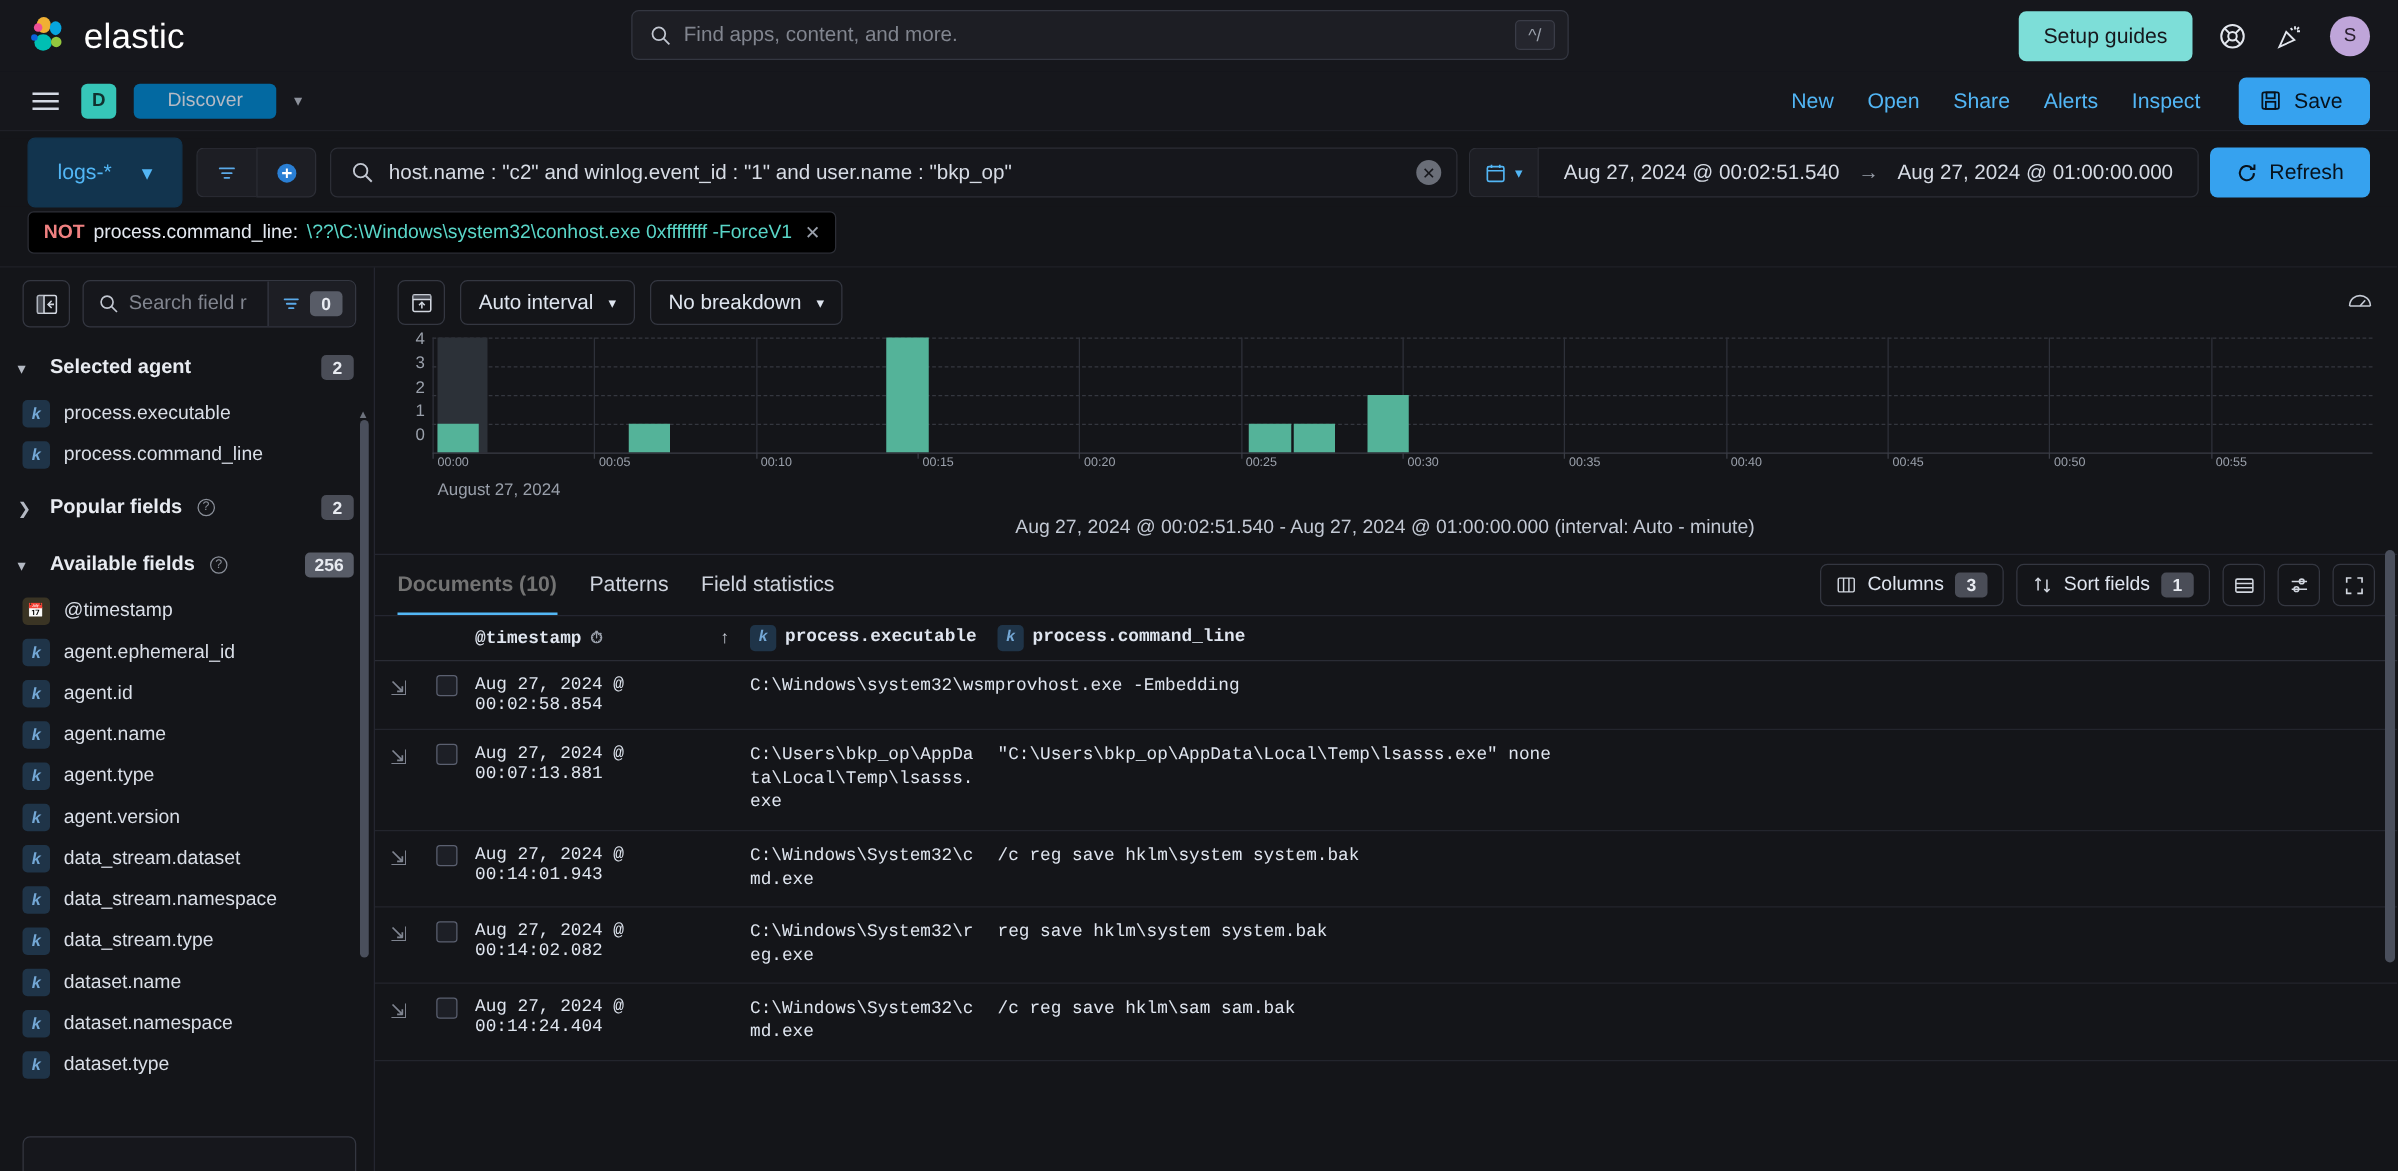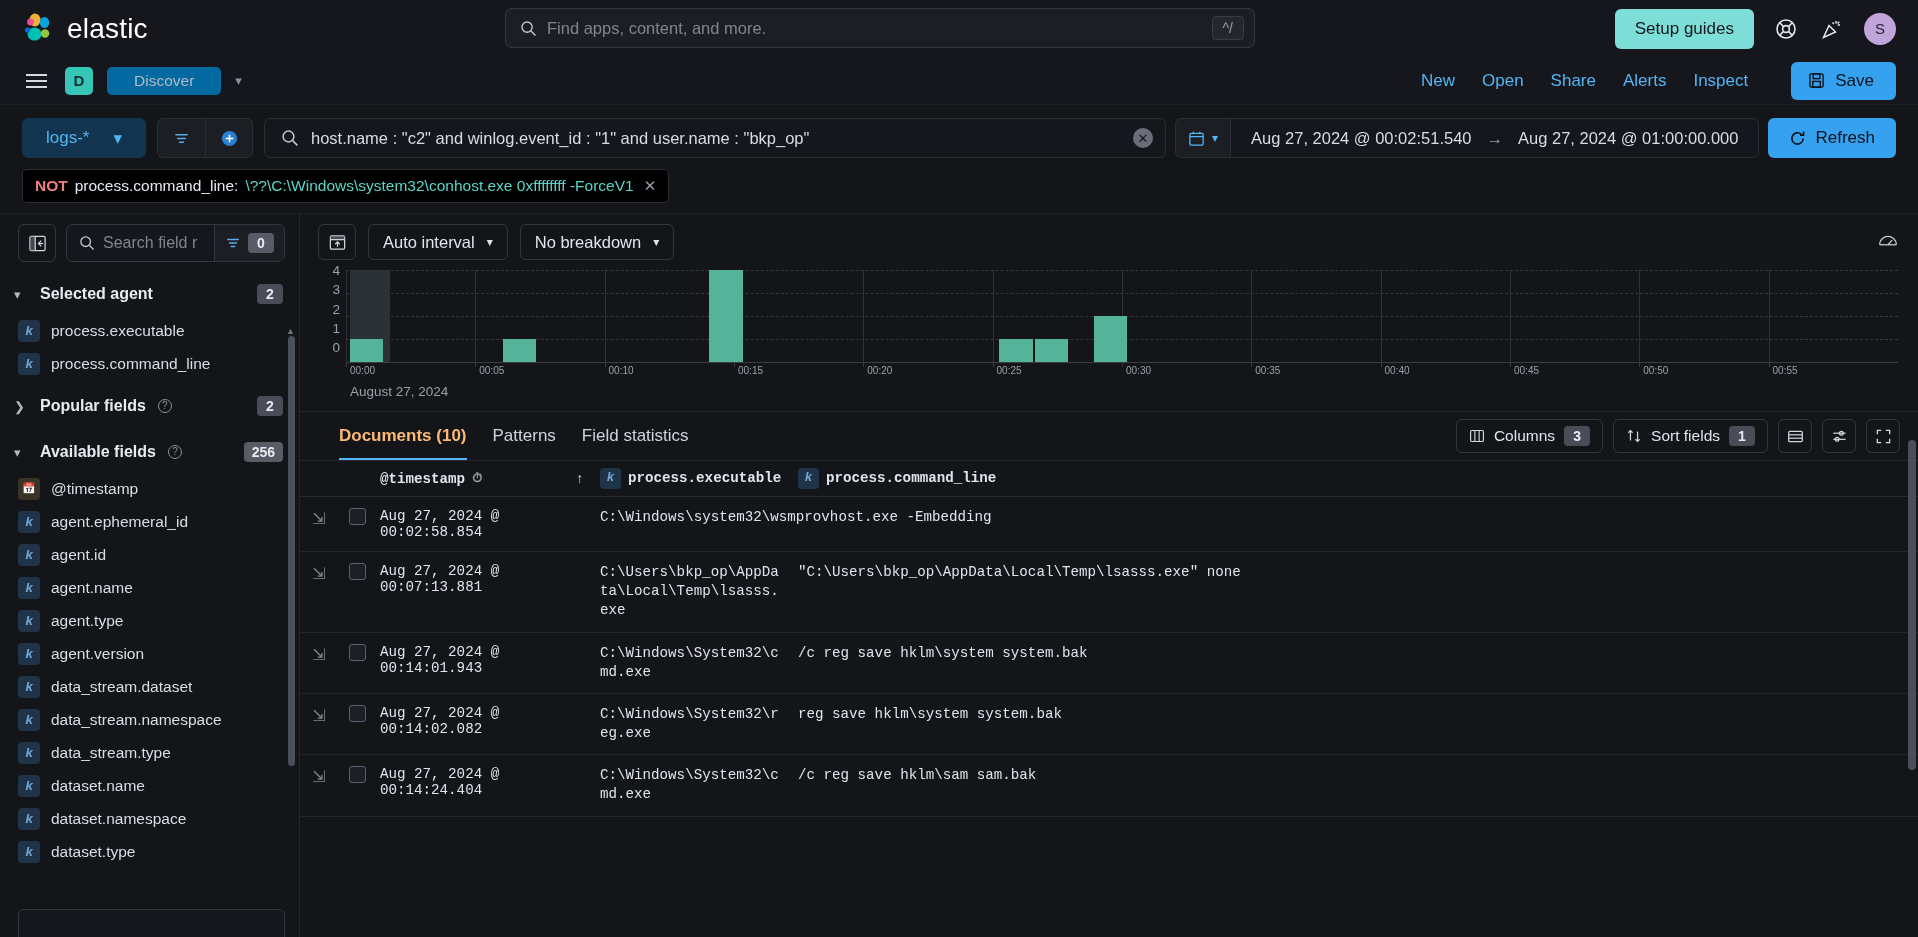--- a/index.html
+++ b/index.html
@@ -74,33 +74,33 @@
   }
   .crumb-chevron { color: #8d929c; font-size: 13px; cursor: pointer; }
 
   .app-actions { margin-left: auto; display: flex; align-items: center; gap: 27px; }
   .app-link { color: #52b6f5; font-size: 17px; cursor: pointer; background: none; border: none; font-family: inherit; }
   .save-btn {
     background: #36a2ef; color: #07121c;
     border: none; border-radius: 6px;
     font-size: 17px; padding: 9px 22px 9px 17px;
     display: flex; align-items: center; gap: 10px;
-    font-family: inherit; cursor: pointer; margin-left: 16px;
+    font-family: inherit; cursor: pointer; margin-left: 4px;
   }
 
   
   .query-bar {
     height: 54px; display: flex; align-items: center;
     gap: 0; padding: 0 22px; background: #141519;
     margin-top: 6px;
   }
   .dataview-btn {
     background: #12344e; color: #52b6f5;
     border: 1px solid #12344e; border-radius: 6px;
-    height: 40px; min-width: 124px;
+    height: 56px; min-width: 124px;
     display: flex; align-items: center; justify-content: center; gap: 24px;
     font-size: 17px; cursor: pointer;
   }
   .filt-group { display: flex; margin-left: 11px; height: 40px; }
   .filt-btn {
     width: 48px; height: 40px; background: #1d1e24;
     border: 1px solid #2c2e36;
     display: flex; align-items: center; justify-content: center; cursor: pointer;
   }
   .filt-btn:first-child { border-radius: 6px 0 0 6px; border-right: none; }
@@ -283,21 +283,21 @@
   
   .doc-section { flex: 1; display: flex; flex-direction: column; min-height: 0; border-top: 1px solid #242630; margin-top: 12px; }
   .doc-tabs {
     display: flex; align-items: center; gap: 26px;
     padding: 0 18px; height: 48px; position: relative;
   }
   .doc-tab {
     font-size: 17px; color: #cfd4de; cursor: pointer;
     height: 100%; display: flex; align-items: center; position: relative;
   }
-  .doc-tab.active { color: #fdba74; font-weight: 600; margin-left: 21px; }
+  .doc-tab.active { color: #737373; font-weight: 600; }
   .doc-tab.active::after {
     content: ''; position: absolute; left: 0; right: 0; bottom: 0; height: 2px; background: #53b7f5;
   }
   .grid-tools { margin-left: auto; display: flex; align-items: center; gap: 10px; }
   .gt-btn {
     height: 34px; display: flex; align-items: center; gap: 9px;
     border: 1px solid #343741; border-radius: 6px; padding: 0 12px;
     font-size: 15.5px; color: #dfe5ef; cursor: pointer;
   }
   .gt-icon { width: 34px; height: 34px; border: 1px solid #343741; border-radius: 6px; display: flex; align-items: center; justify-content: center; cursor: pointer; }
@@ -681,20 +681,21 @@
         <span class="x-tick" style="left:33.33%">00:20</span>
         <span class="x-tick" style="left:41.66%">00:25</span>
         <span class="x-tick" style="left:50%">00:30</span>
         <span class="x-tick" style="left:58.33%">00:35</span>
         <span class="x-tick" style="left:66.66%">00:40</span>
         <span class="x-tick" style="left:75%">00:45</span>
         <span class="x-tick" style="left:83.33%">00:50</span>
         <span class="x-tick" style="left:91.66%">00:55</span>
       </div>
       <div class="x-sub">August 27, 2024</div>
+      <div class="chart-caption">Aug 27, 2024 @ 00:02:51.540 - Aug 27, 2024 @ 01:00:00.000 (interval: Auto - minute)</div>
     </div>
 
     <div class="doc-section">
       <div class="doc-tabs">
         <span class="doc-tab active">Documents (10)</span>
         <span class="doc-tab">Patterns</span>
         <span class="doc-tab">Field statistics</span>
 
         <div class="grid-tools">
           <div class="gt-btn">

